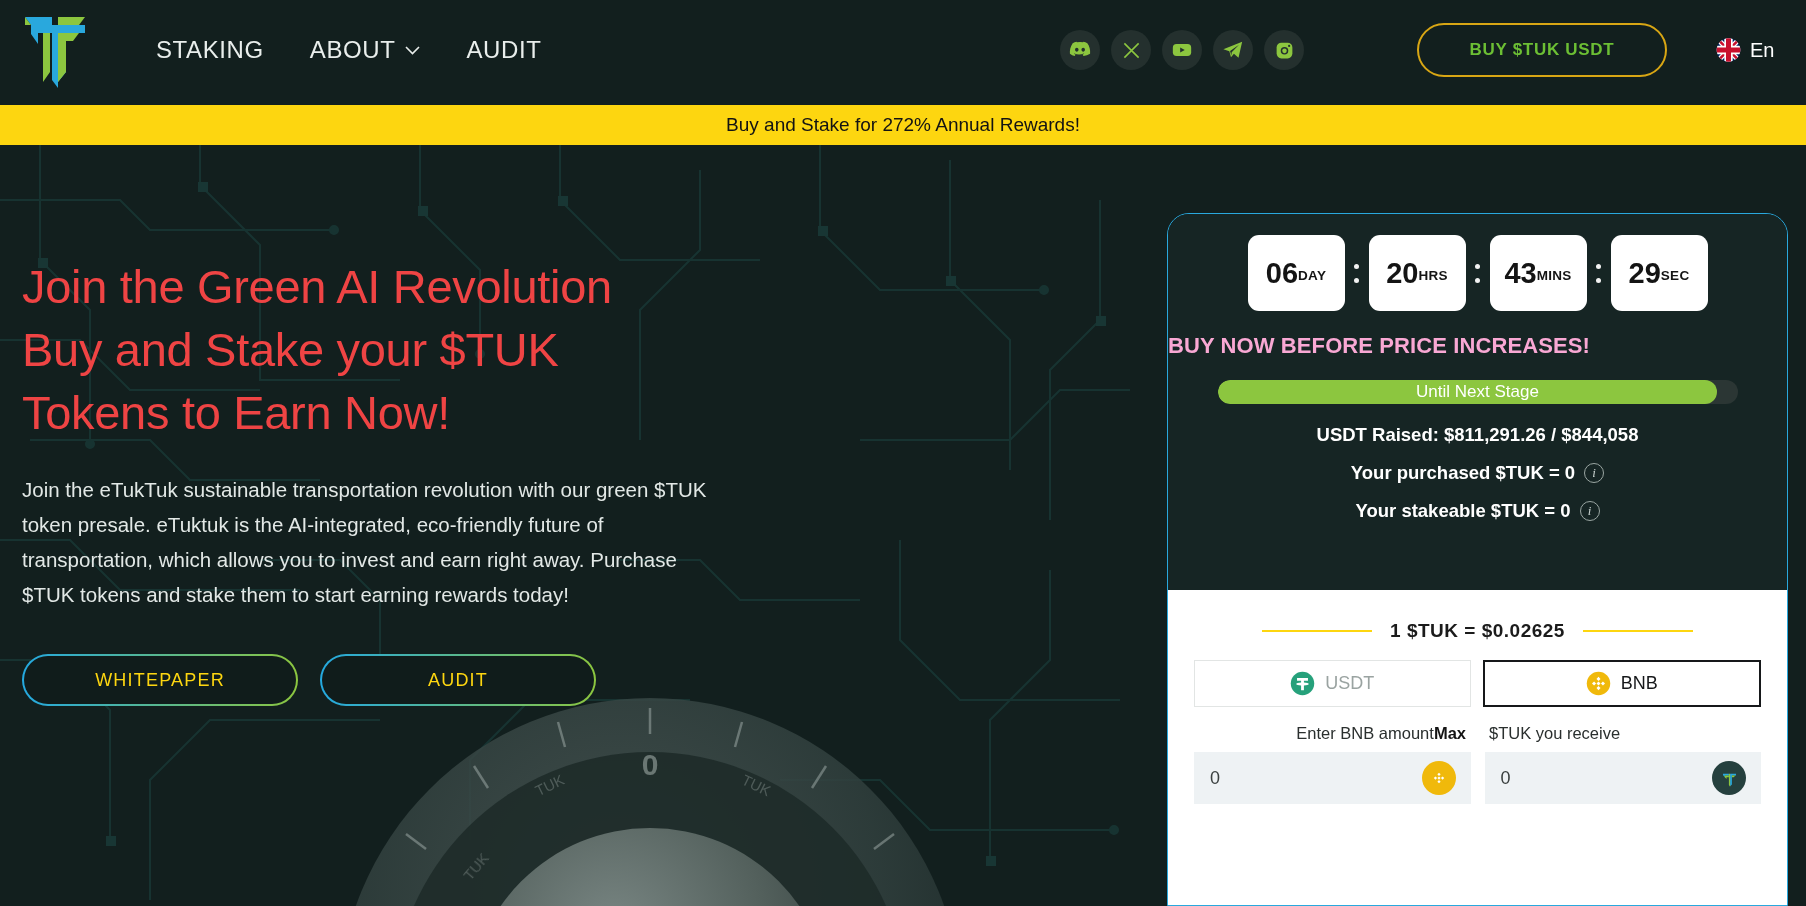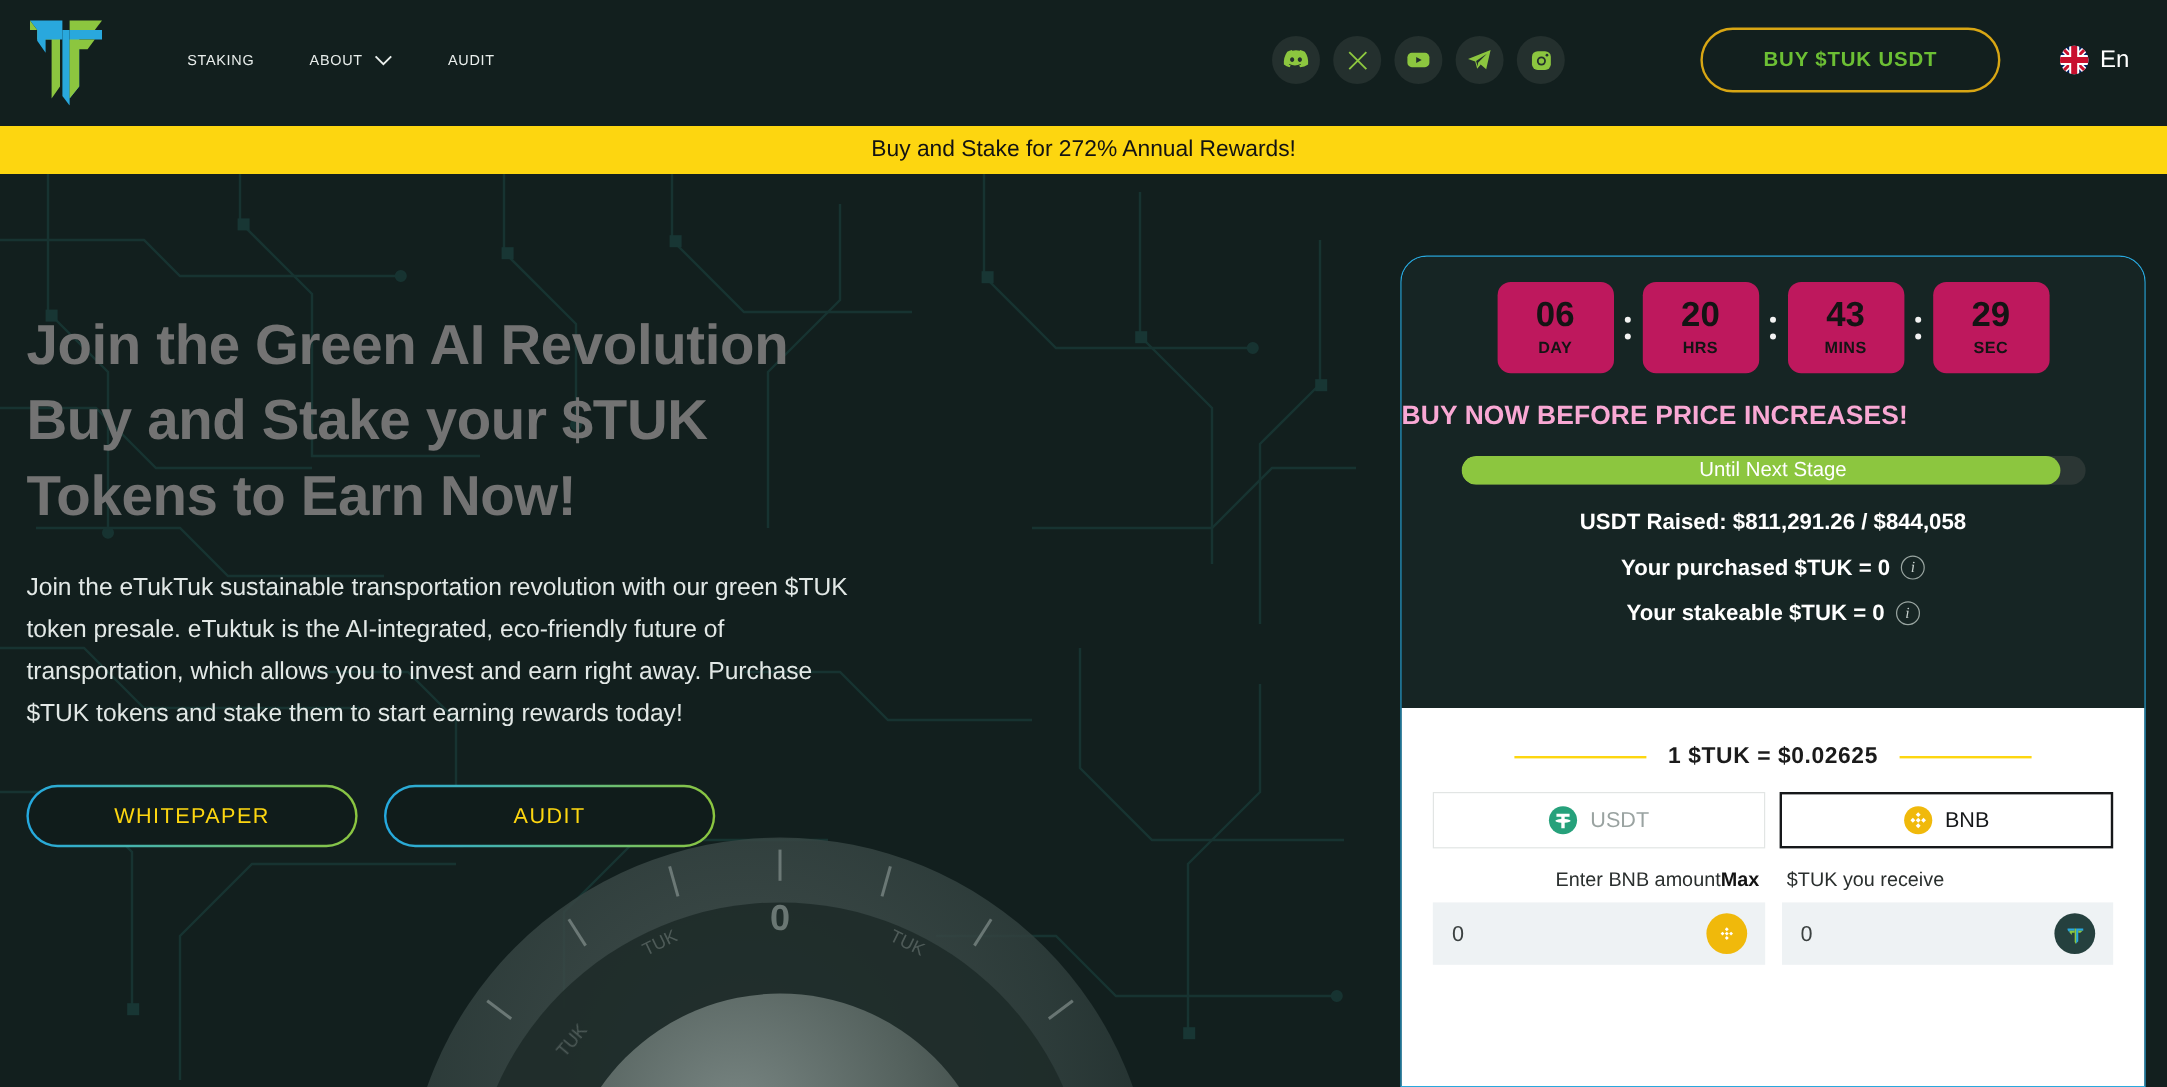--- a/index.html
+++ b/index.html
@@ -36,21 +36,21 @@
     position: absolute; left: 0; top: 0;
     width: 1806px; height: 100px;
     background: #121f1e;
     display: flex; align-items: center;
     z-index: 20;
   }
   .logo { margin-left: 22px; width: 66px; height: 76px; display:block; }
   .nav { display: flex; align-items: center; margin-left: 68px; gap: 46px; }
   .nav-item {
     color: #e9eeec;
-    font-size: 12px;
+    font-size: 24px;
     letter-spacing: .6px;
     cursor: pointer;
     display: flex; align-items: center; gap: 10px;
     font-weight: 400;
   }
   .chev { width: 15px; height: 9px; display:block; }
   .socials { position: absolute; left: 1060px; top: 50%; transform: translateY(-50%); display: flex; gap: 11px; }
   .soc {
     width: 40px; height: 40px; border-radius: 50%;
     background: #24302e;
@@ -86,24 +86,24 @@
   }
   .banner-text { color: #131313; font-size: 19px; font-weight: 400; }
 
   
   .hero {
     position: absolute; left: 22px; top: 255px;
     width: 740px;
     z-index: 10;
   }
   .hero h1 {
-    color: #737373;
+    color: #ef4444;
     font-size: 47px;
     line-height: 63px;
-    font-weight: 700;
+    font-weight: 400;
     letter-spacing: -.3px;
   }
   .hero p {
     margin-top: 28px;
     color: #e2e8e6;
     font-size: 20.5px;
     line-height: 35px;
     width: 712px;
     font-weight: 300;
   }
@@ -143,23 +143,23 @@
     height: 376px;
   }
 
   
   .countdown {
     display: flex; align-items: center; justify-content: center;
     gap: 0;
   }
   .cd-box {
     width: 97px; height: 76px;
-    background: #be185d;
+    background: #ffffff;
     border-radius: 11px;
-    display: flex; flex-direction: column;
+    display: flex; flex-direction: row;
     align-items: center; justify-content: center;
   }
   .cd-val { font-size: 29px; font-weight: 700; color: #141414; line-height: 1; }
   .cd-lbl { font-size: 13.5px; font-weight: 700; color: #141414; margin-top: 4px; letter-spacing: .3px; }
   .cd-sep {
     width: 24px; height: 76px;
     display: flex; flex-direction: column;
     align-items: center; justify-content: center; gap: 9px;
   }
   .cd-dot { width: 5px; height: 5px; border-radius: 50%; background: #f2f2f2; }

